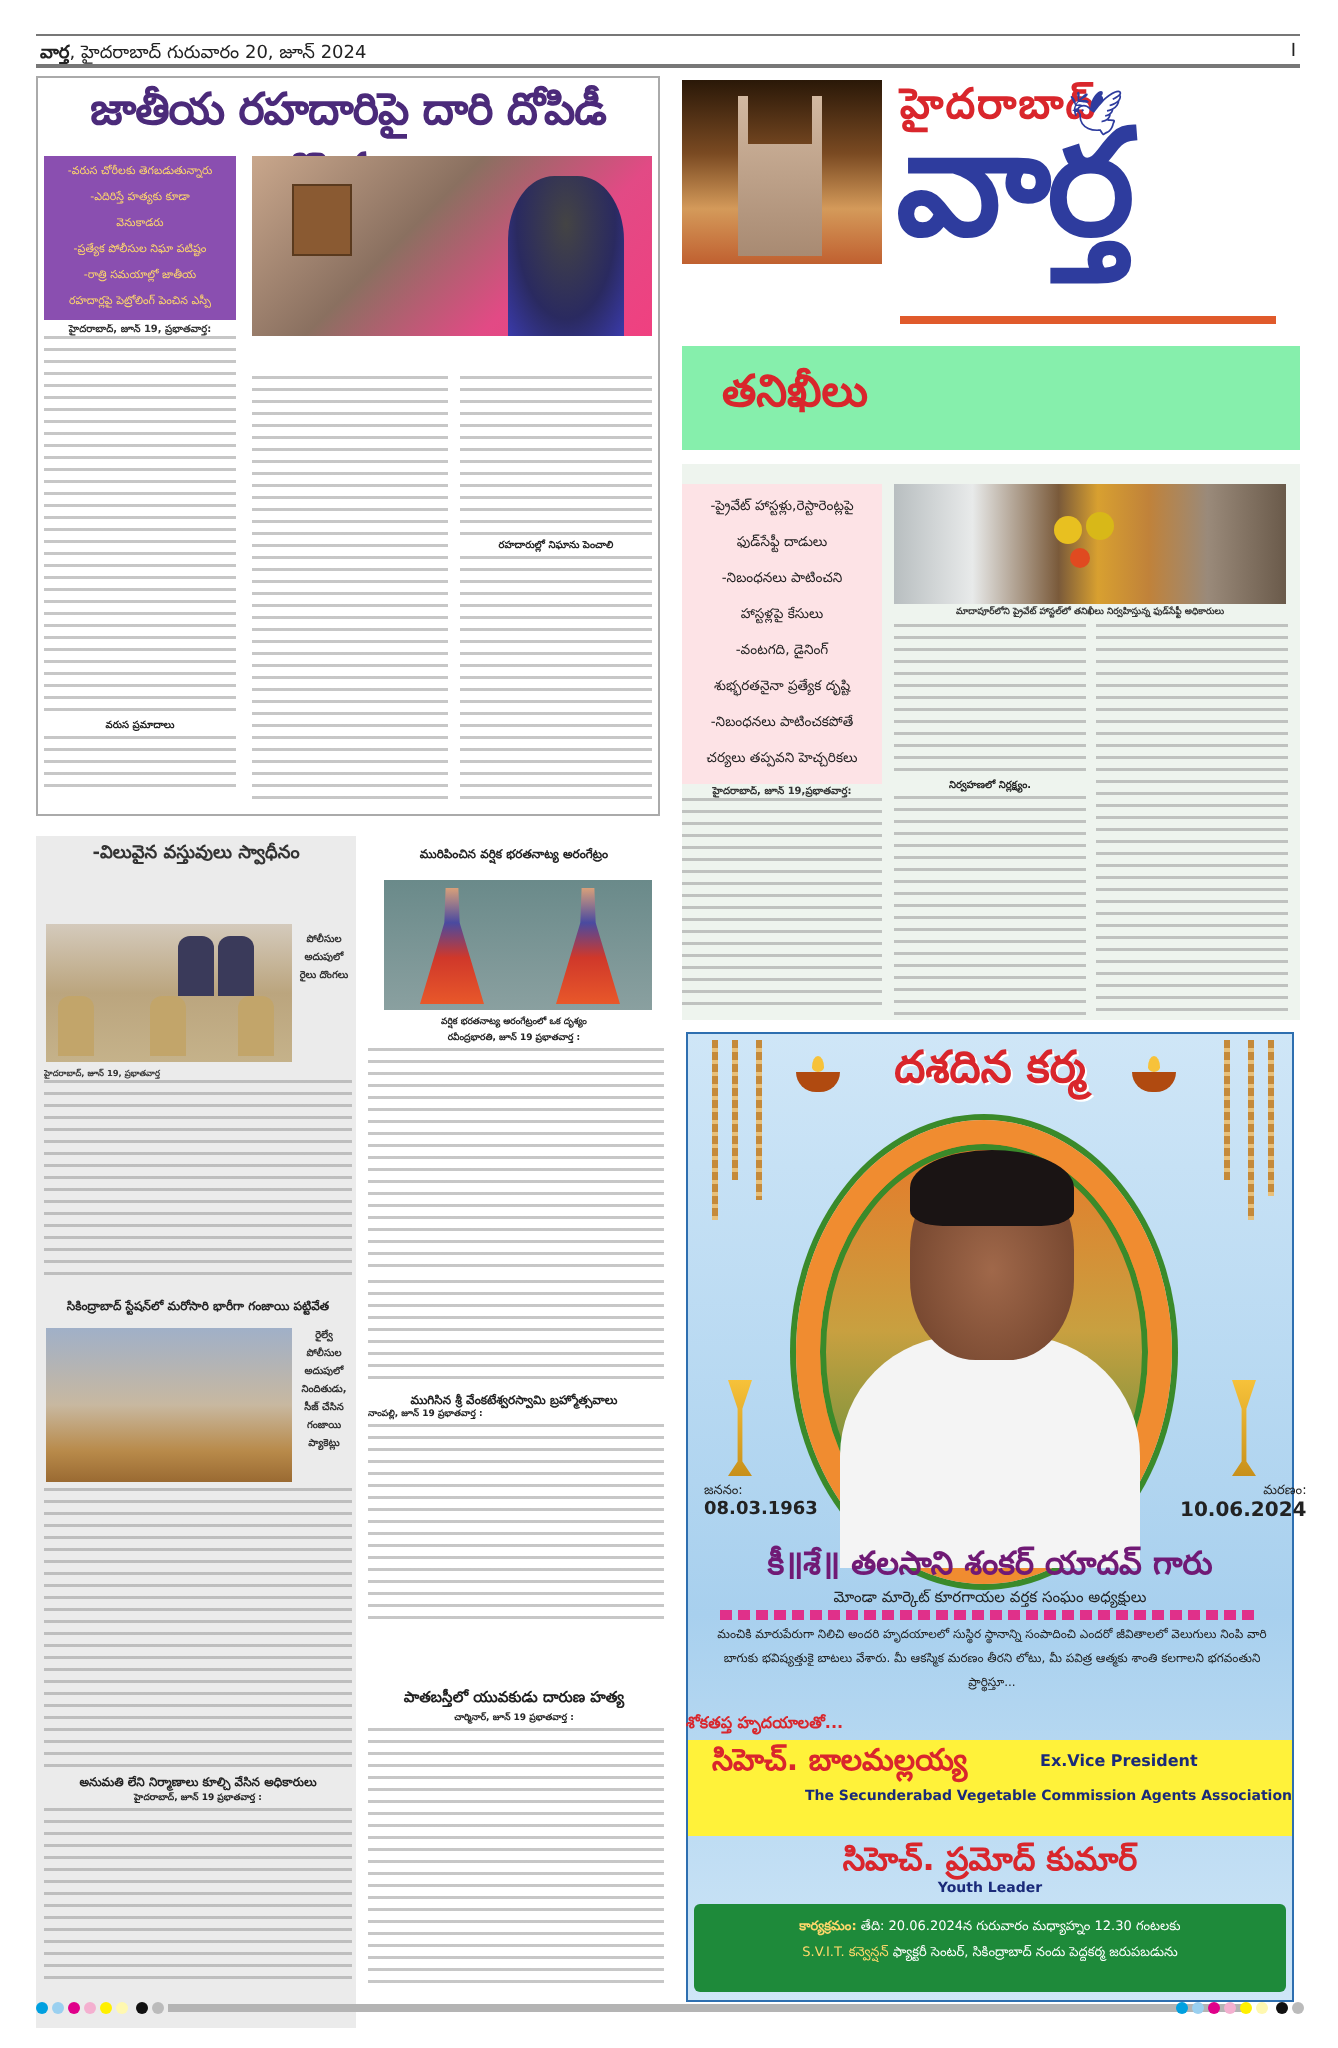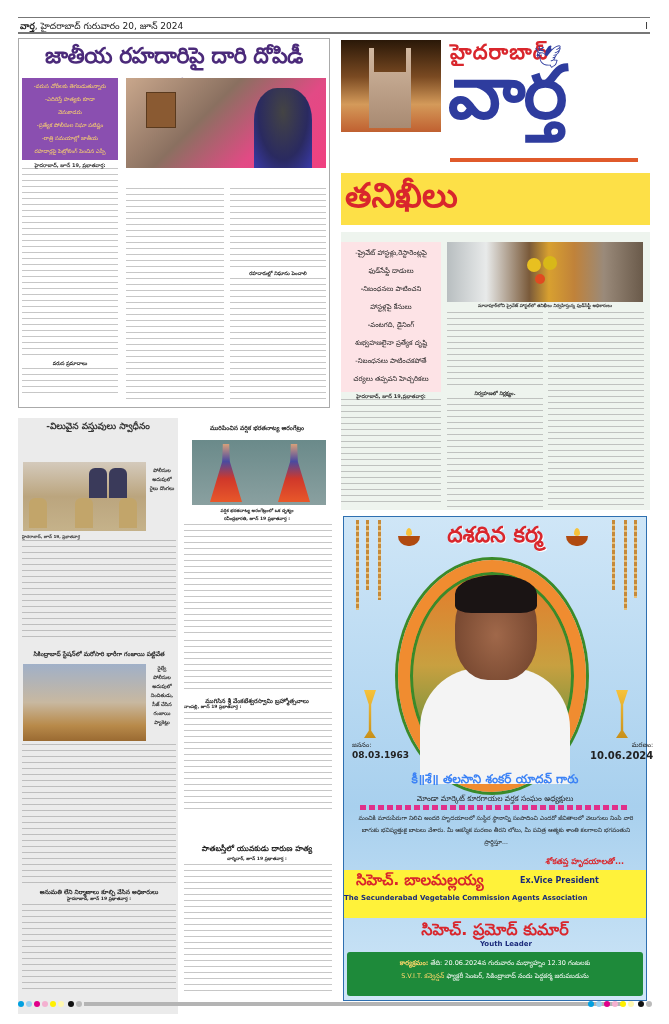--- a/index.html
+++ b/index.html
@@ -21,21 +21,21 @@
   .photo1 .person { position: absolute; right: 14px; top: 10px; width: 58px; height: 80px; background: radial-gradient(ellipse at 50% 30%, #444 0%, #2a2a60 60%, #3a3aaa 100%); border-radius: 40% 40% 0 0; }
 
   
   .mast-photo { left: 341px; top: 40px; width: 100px; height: 92px; background: linear-gradient(180deg, #2a1808 0%, #7a4a22 40%, #d49a5a 70%, #c06030 100%); }
   .mast-photo .minar { position: absolute; left: 24px; top: 8px; width: 50px; height: 80px; background: linear-gradient(180deg,#d2b8a0,#a88a72); clip-path: polygon(8% 0,18% 0,18% 30%,82% 30%,82% 0,92% 0,92% 100%,8% 100%); }
   .mast-small { left: 450px; top: 40px; font-size: 21px; font-weight: bold; color: #d9262c; letter-spacing: 1px; }
   .mast-big { left: 448px; top: 56px; font-size: 74px; font-weight: bold; color: #2e3c9e; line-height: 72px; letter-spacing: -2px; }
   .mast-rule { left: 450px; top: 158px; width: 188px; height: 4px; background: #e05a2b; }
   .dove { left: 534px; top: 44px; font-size: 22px; color: #2e3c9e; }
 
-  .hl2 { left: 341px; top: 173px; width: 309px; height: 52px; background: #fde047; font-size: 34px; font-weight: bold; display: flex; align-items: center; padding-left: 4px; }
+  .hl2 { left: 341px; top: 173px; width: 309px; height: 52px; background: #86efac; font-size: 22px; font-weight: bold; display: flex; align-items: center; padding-left: 20px; }
   .hl2 .red { color: #d9262c; }
   .hl2 .blk { color: #1a1a1a; margin-left: 10px; }
 
   .story2 { left: 341px; top: 232px; width: 309px; height: 278px; background: #eef4ee; }
   .bullets2 { left: 341px; top: 242px; width: 100px; height: 150px; background: #fde3e6; font-size: 6.8px; line-height: 18px; text-align: center; color: #222; padding-top: 2px; }
   .photo2 { left: 447px; top: 242px; width: 196px; height: 60px; background: linear-gradient(90deg, #b8bec0 0%, #e8eaea 20%, #7a5a3a 42%, #d8a030 52%, #c0823a 65%, #9a8a7a 80%, #6a5a4a 100%); }
   .photo2 .fruit { position:absolute; border-radius:50%; }
 
   
   .rail { left: 18px; top: 418px; width: 160px; height: 596px; background: #ebebeb; padding: 3px; }
@@ -57,31 +57,31 @@
   .chain { position:absolute; width: 3px; background: repeating-linear-gradient(180deg, #c58a3a 0, #c58a3a 4px, #e8c07a 4px, #e8c07a 6px); }
   .wreath { left: 398px; top: 560px; width: 188px; height: 232px; border-radius: 50%; border: 12px solid #f08c30; background: linear-gradient(180deg, #e67a2a 0%, #c8a040 45%, #3a8a3a 100%); box-shadow: inset 0 0 0 3px #3a8a2a, 0 0 0 3px #3a8a2a; overflow: hidden; }
   .person-head { left: 455px; top: 580px; width: 82px; height: 100px; border-radius: 45% 45% 40% 40%; background: radial-gradient(ellipse at 50% 55%, #a0684a 0%, #7a4a32 70%); }
   .person-hair { left: 455px; top: 575px; width: 82px; height: 38px; border-radius: 50% 50% 20% 20%; background: #1a1414; }
   .person-body { left: 420px; top: 668px; width: 150px; height: 116px; border-radius: 60px 60px 0 0; background: #f4f4f4; }
   .stand-lamp { position:absolute; width: 12px; height: 48px; background: linear-gradient(180deg, #f7c23a, #c8901a); clip-path: polygon(0 0,100% 0,60% 30%,60% 85%,100% 100%,0 100%,40% 85%,40% 30%); }
   .birth { left: 352px; top: 741px; font-size: 6.5px; color: #222; }
   .birth .d { font-size: 9px; font-weight: bold; }
   .death { left: 590px; top: 741px; font-size: 6.5px; color: #222; text-align: right; }
   .death .d { font-size: 10px; font-weight: bold; }
-  .ad-name { left: 343px; top: 772px; width: 304px; text-align: center; font-size: 12px; font-weight: bold; color: #3b82f6; }
+  .ad-name { left: 343px; top: 772px; width: 304px; text-align: center; font-size: 16px; font-weight: bold; color: #701a75; }
   .ad-role { left: 343px; top: 794px; width: 304px; text-align: center; font-size: 7.5px; color: #222; }
   .wave { left: 360px; top: 805px; width: 270px; height: 5px; background: repeating-linear-gradient(90deg, #e0308a 0, #e0308a 6px, transparent 6px, transparent 9px); }
   .ad-msg { left: 356px; top: 812px; width: 280px; text-align: center; font-size: 6px; line-height: 12px; color: #222; }
-  .ad-grief { left: 343px; top: 857px; width: 281px; text-align: right; font-size: 8px; font-weight: bold; color: #d9262c; }
+  .ad-grief { left: 343px; top: 857px; width: 281px; text-align: left; font-size: 8px; font-weight: bold; color: #d9262c; }
   .ad-yellow { left: 344px; top: 870px; width: 302px; height: 48px; background: #fff23a; }
   .ad-n1 { left: 356px; top: 871px; font-size: 15px; font-weight: bold; color: #d9262c; }
   .ad-n1role { left: 520px; top: 876px; font-size: 8px; font-weight: bold; color: #1a2a7a; }
-  .ad-assoc { left: 344px; top: 892px; width: 302px; text-align: left; font-size: 7px; font-weight: bold; color: #1a2a7a; line-height: 12px; }
+  .ad-assoc { left: 344px; top: 892px; width: 302px; text-align: right; font-size: 7px; font-weight: bold; color: #1a2a7a; line-height: 12px; }
   .ad-n2 { left: 343px; top: 920px; width: 304px; text-align: center; font-size: 16px; font-weight: bold; color: #d9262c; }
-  .ad-n2role { left: 343px; top: 940px; width: 304px; text-align: center; font-size: 7px; font-weight: bold; color: #1a2a7a; margin-left: 11px; }
+  .ad-n2role { left: 343px; top: 940px; width: 304px; text-align: center; font-size: 7px; font-weight: bold; color: #1a2a7a; }
   .ad-venue { left: 347px; top: 952px; width: 296px; height: 44px; background: #1e8a3a; border-radius: 3px; color: #fff; font-size: 6.5px; line-height: 13px; text-align: center; padding-top: 5px; }
   .ad-venue .lbl { color: #ffd86b; font-weight: bold; }
   .ad-venue .loc { color: #ffd86b; }
 
   
   .regbar { height: 4px; background: #b4b4b4; }
   .dot { position:absolute; width: 6px; height: 6px; border-radius: 50%; top: 1001px; }
 </style>
 </head>
 <body>
@@ -143,21 +143,21 @@
 <div class="abs hl2">
   <span class="red">తనిఖీలు</span>
 </div>
 <div class="abs story2"></div>
 <div class="abs bullets2">
   <div>-ప్రైవేట్ హాస్టళ్లు,రెస్టారెంట్లపై</div>
   <div>ఫుడ్‌సేఫ్టీ దాడులు</div>
   <div>-నిబంధనలు పాటించని</div>
   <div>హాస్టళ్లపై కేసులు</div>
   <div>-వంటగది, డైనింగ్</div>
-  <div>శుభ్వహణలైనా ప్రత్యేక దృష్టి</div>
+  <div>శుభ్భరతనైనా ప్రత్యేక దృష్టి</div>
   <div>-నిబంధనలు పాటించకపోతే</div>
   <div>చర్యలు తప్పవని హెచ్చరికలు</div>
 </div>
 <div class="abs photo2">
   <div class="fruit" style="left:80px;top:16px;width:14px;height:14px;background:#e8c020;"></div>
   <div class="fruit" style="left:96px;top:14px;width:14px;height:14px;background:#d8b818;"></div>
   <div class="fruit" style="left:88px;top:32px;width:10px;height:10px;background:#e04a20;"></div>
 </div>
 <div class="abs" style="left:447px; top:303px; width:196px; font-size:4.5px; text-align:center; font-weight:bold; color:#333;">మాదాపూర్‌లోని ప్రైవేట్ హాస్టల్‌లో తనిఖీలు నిర్వహిస్తున్న ఫుడ్‌సేఫ్టీ అధికారులు</div>
 <div class="abs body-text" style="left:341px; top:393px; width:100px; height:114px;">

